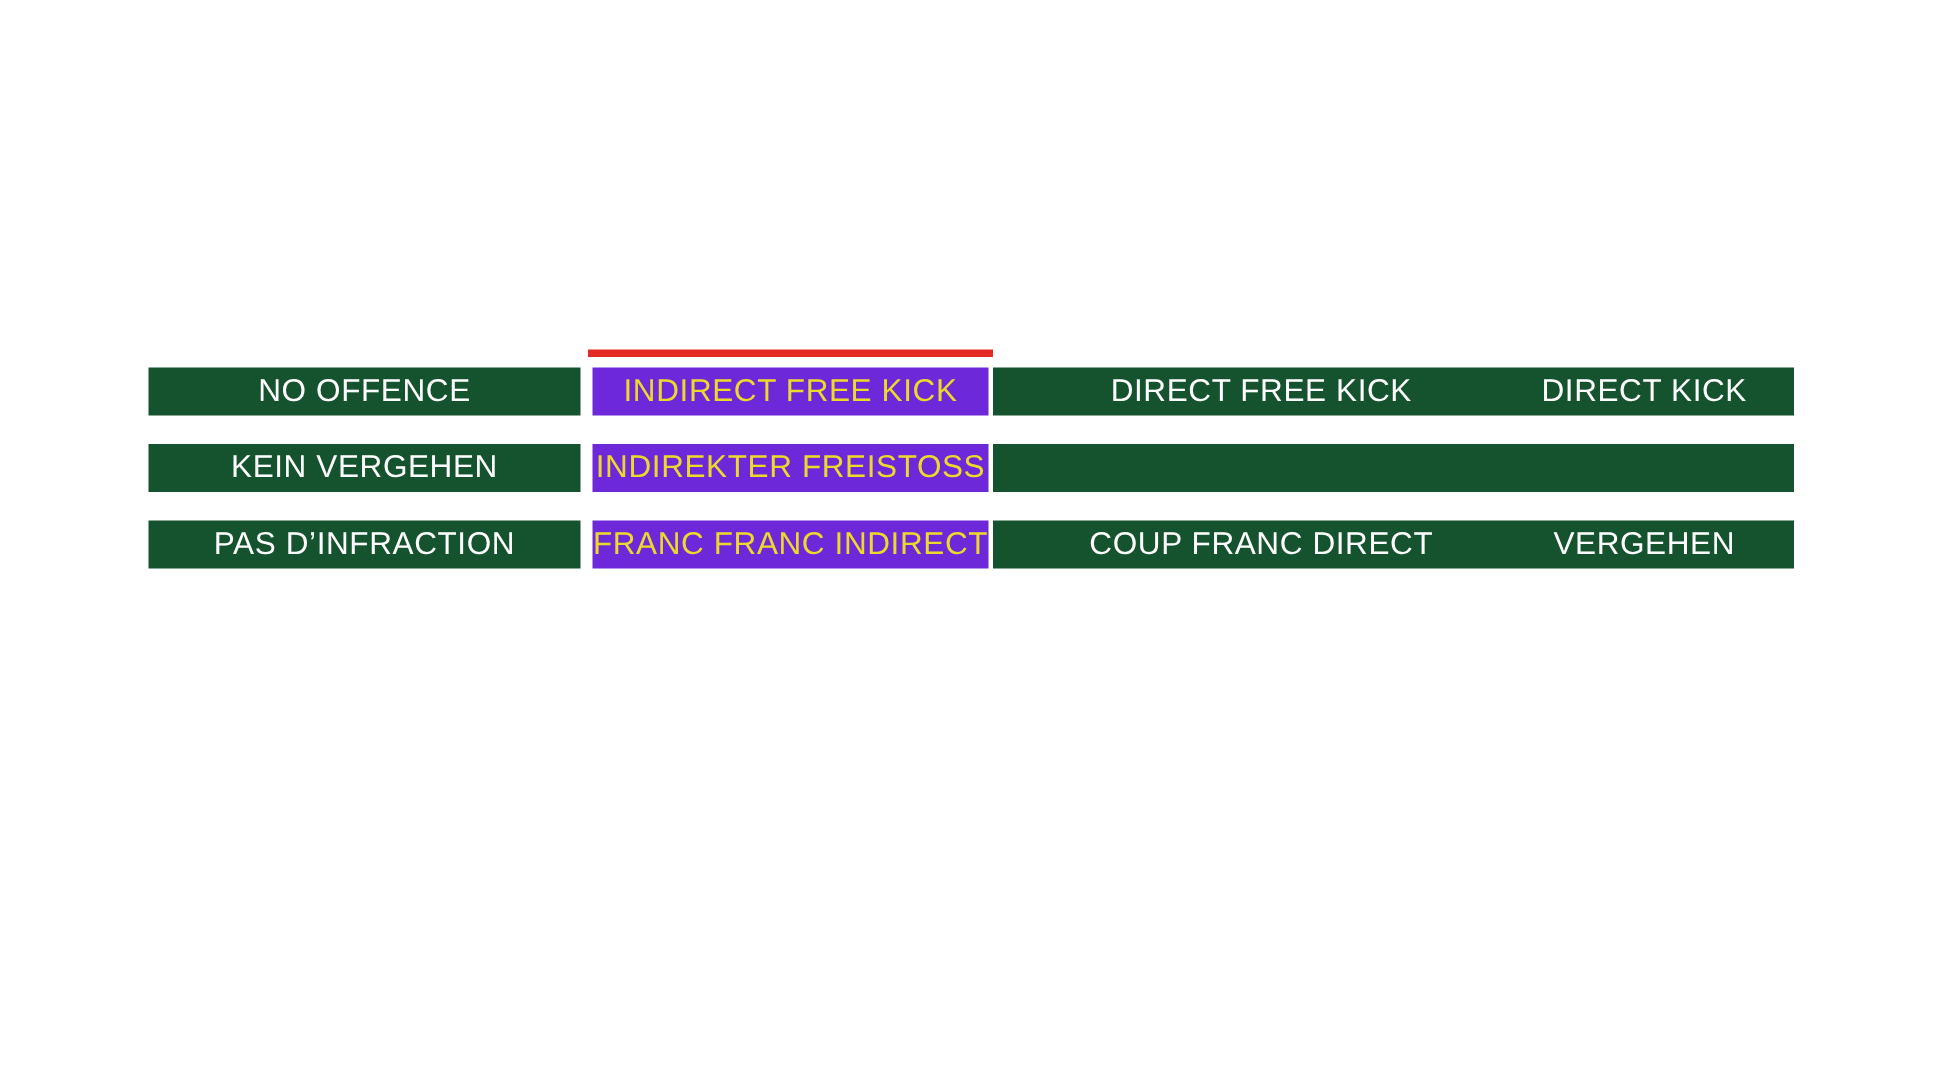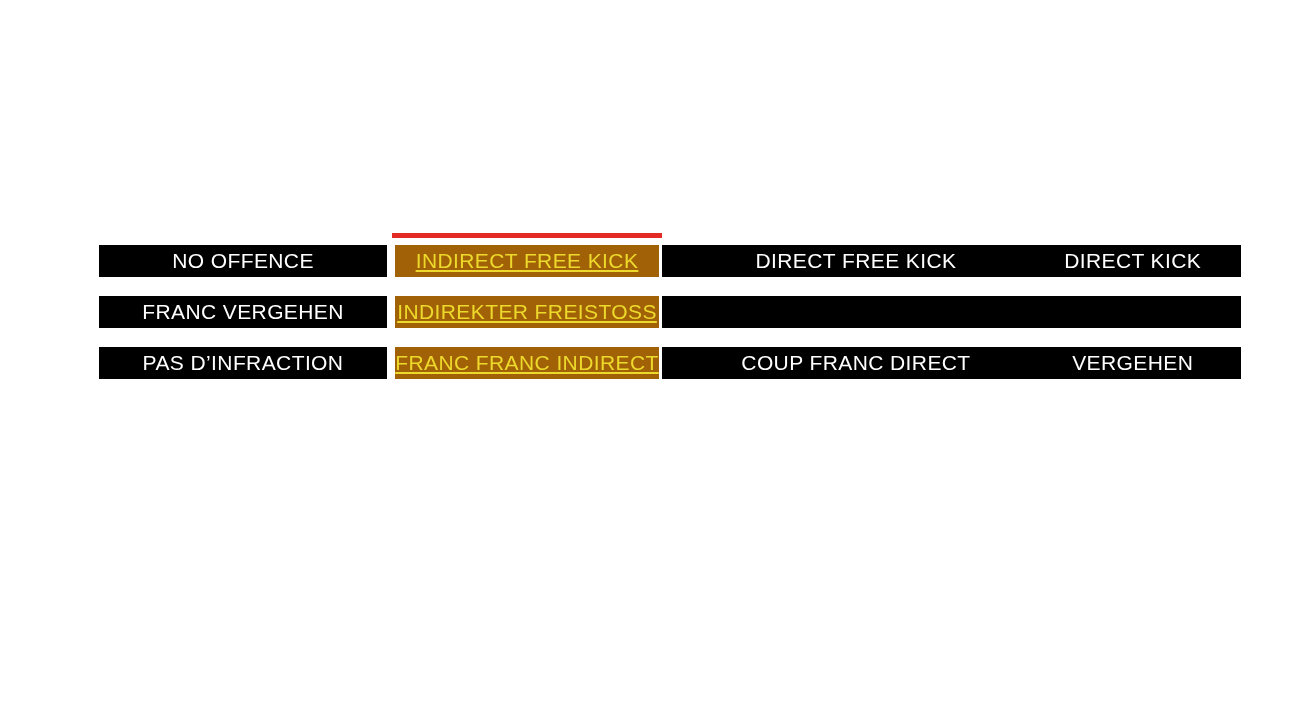--- a/index.html
+++ b/index.html
@@ -26,35 +26,34 @@
   .cell {
     position: absolute;
     height: 32px;
     display: flex;
     align-items: center;
     justify-content: center;
     white-space: nowrap;
     font-size: 21px;
     letter-spacing: 0.4px;
     color: #ffffff;
-    background: #000000;
+    background: #14532d;
     cursor: pointer;
     box-sizing: border-box;
   }
   .cell.selected {
-    background: #a16207;
+    background: #6d28d9;
     color: #edd92b;
-    text-decoration: underline;
   }
   .row1 .cell { top: 245px; }
   .row2 .cell { top: 296px; }
   .row3 .cell { top: 347px; }
   .col1 { left: 99px;  width: 288px; }
   .col2 { left: 395px; width: 264px; }
-  .colwide { left: 662px; width: 579px; }
+  .colwide { left: 662px; width: 534px; }
   .colwide .sub {
     position: absolute;
     top: 0;
     height: 32px;
     line-height: 32px;
     transform: translateX(-50%);
     white-space: nowrap;
   }
   .colwide .sub-a { left: 33.5%; }
   .colwide .sub-b { left: 81.3%; }
@@ -69,21 +68,21 @@
   <div class="row1">
     <div class="cell col1">NO OFFENCE</div>
     <div class="cell col2 selected">INDIRECT FREE KICK</div>
     <div class="cell colwide">
       <span class="sub sub-a">DIRECT FREE KICK</span>
       <span class="sub sub-b">DIRECT KICK</span>
     </div>
   </div>
 
   <div class="row2">
-    <div class="cell col1">FRANC VERGEHEN</div>
+    <div class="cell col1">KEIN VERGEHEN</div>
     <div class="cell col2 selected">INDIREKTER FREISTOSS</div>
     <div class="cell colwide">
     </div>
   </div>
 
   <div class="row3">
     <div class="cell col1">PAS D’INFRACTION</div>
     <div class="cell col2 selected">FRANC FRANC INDIRECT</div>
     <div class="cell colwide">
       <span class="sub sub-a">COUP FRANC DIRECT</span>

